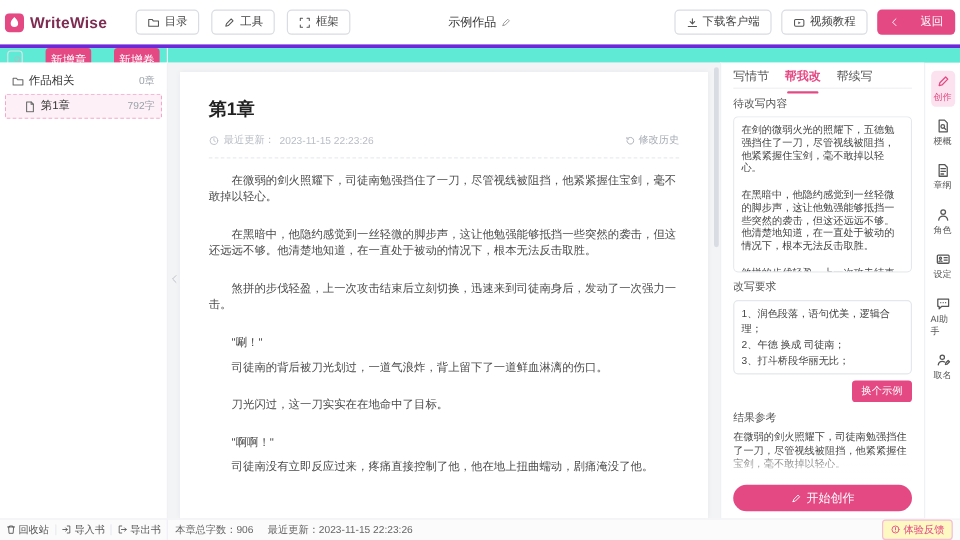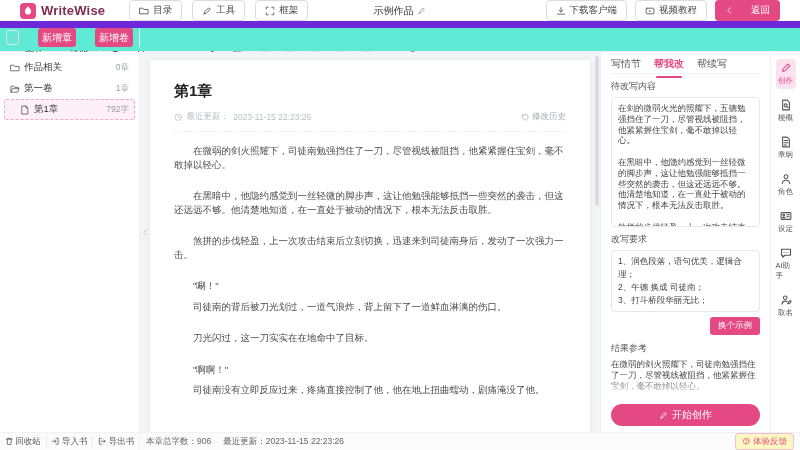--- a/index.html
+++ b/index.html
@@ -9,22 +9,22 @@
     background:#fff; color:#333; font-size:10px;
     -webkit-font-smoothing:antialiased;
   }
   .i { width:11px; height:11px; flex:none; display:block; }
   .i * { fill:none; stroke:currentColor; stroke-width:1.4; stroke-linecap:round; stroke-linejoin:round; }
   .i .f { fill:currentColor; stroke:none; }
   .caret { width:6px; height:4px; }
   .caret path { fill:#888; stroke:none; }
 
   
-  .topbar { height:28px; display:flex; align-items:center; padding:0 20px; gap:10px;
-            border-bottom:7px solid #6d28d9; position:relative; background:#fff; }
+  .topbar { height:40px; display:flex; align-items:center; padding:0 4px; gap:10px;
+            border-bottom:3px solid #6d28d9; position:relative; background:#fff; }
   .logo { display:flex; align-items:center; gap:5px; margin-right:14px; }
   .logo-badge { width:16px; height:16px; }
   .logo-text { font-size:13px; font-weight:bold; color:#7d2d52; letter-spacing:.2px; }
   .tbtn { display:flex; align-items:center; gap:4px; background:#fff; border:1px solid #d9dce2;
           border-radius:4px; padding:3px 9px; font-size:9.5px; color:#444; cursor:pointer; }
   .tbtn .i { width:10px; height:10px; color:#555; }
   .doc-title { position:absolute; left:50%; transform:translateX(-50%); display:flex; align-items:center;
                gap:4px; font-size:10px; color:#333; }
   .doc-title .i { width:9px; height:9px; color:#999; }
   .top-right { margin-left:auto; display:flex; align-items:center; gap:8px; }
@@ -310,28 +310,20 @@
 
 <div class="content">
 
   <aside class="sidebar">
     <div class="tree-row">
       <svg class="i" viewBox="0 0 16 16">
           <path d="M1.5 3.5h4.5l1.5 2h7v7h-13z"></path>
         </svg>
       <span>作品相关</span>
       <span class="count">0章</span>
-    </div>
-    <div class="tree-row">
-      <svg class="i" viewBox="0 0 16 16">
-          <path d="M1.5 12.5v-9h4.5l1.5 2h6v2"></path>
-          <path d="M1.5 12.5l2.2-5h10.8l-2.2 5z"></path>
-        </svg>
-      <span>第一卷</span>
-      <span class="count">1章</span>
     </div>
     <div class="tree-row child selected">
       <svg class="i" viewBox="0 0 16 16">
           <path d="M3.5 1.5h6l3 3v10h-9z"></path>
           <path d="M9.5 1.5v3h3"></path>
         </svg>
       <span>第1章</span>
       <span class="count">792字</span>
     </div>
   </aside>

